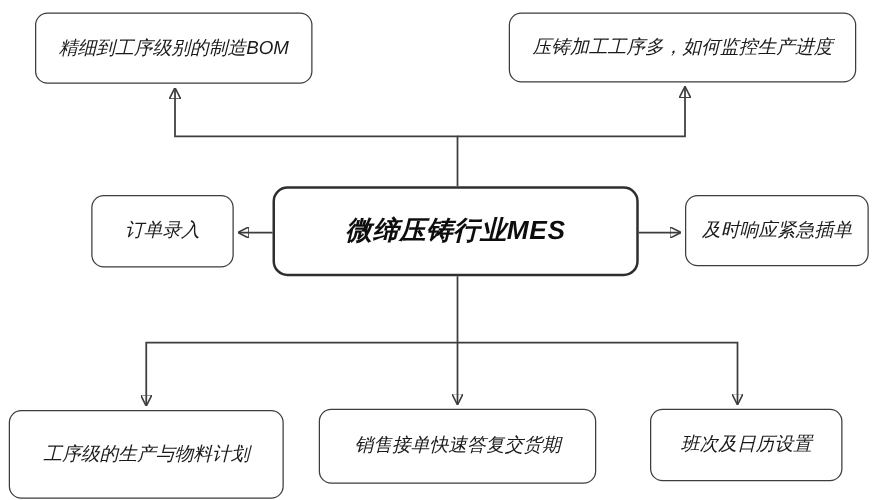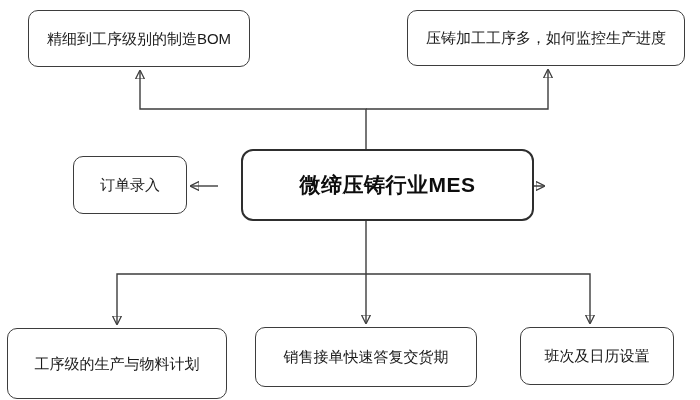--- a/index.html
+++ b/index.html
@@ -36,30 +36,30 @@
     border-radius: 10px;
     display: flex;
     align-items: center;
     justify-content: center;
     text-align: left;
     font-size: 15px;
     line-height: 1.2;
     color: #1a1a1a;
     z-index: 1;
     padding: 2px 6px;
+    font-style: italic;
   }
   .node--center {
     border-width: 2.6px;
     border-radius: 12px;
     border-color: #2e2e2e;
     font-size: 21px;
     font-weight: 700;
     color: #0d0d0d;
     letter-spacing: 0.5px;
-    margin-left: 23px;
   }
   .node--top-left     { left: 28px;  top: 10px;  width: 222px; height: 57px; }
   .node--top-right    { left: 407px; top: 10px;  width: 278px; height: 56px; }
   .node--center       { left: 218px; top: 149px; width: 293px; height: 72px; }
   .node--left         { left: 73px;  top: 156px; width: 114px; height: 58px; }
   .node--right        { left: 548px; top: 156px; width: 147px; height: 57px; }
   .node--bottom-left  { left: 7px;   top: 328px; width: 220px; height: 71px; }
   .node--bottom-center{ left: 255px; top: 327px; width: 222px; height: 60px; }
   .node--bottom-right { left: 520px; top: 327px; width: 154px; height: 58px; }
 </style>
@@ -92,20 +92,23 @@
   </div>
 
   <div class="node node--top-right">
     <span>压铸加工工序多，如何监控生产进度</span>
   </div>
 
   <div class="node node--center">
     <span>微缔压铸行业MES</span>
   </div>
 
+  <div class="node node--right">
+    <span>及时响应紧急插单</span>
+  </div>
 
   <div class="node node--bottom-left">
     <span>工序级的生产与物料计划</span>
   </div>
 
   <div class="node node--bottom-center">
     <span>销售接单快速答复交货期</span>
   </div>
 
   <div class="node node--bottom-right">

